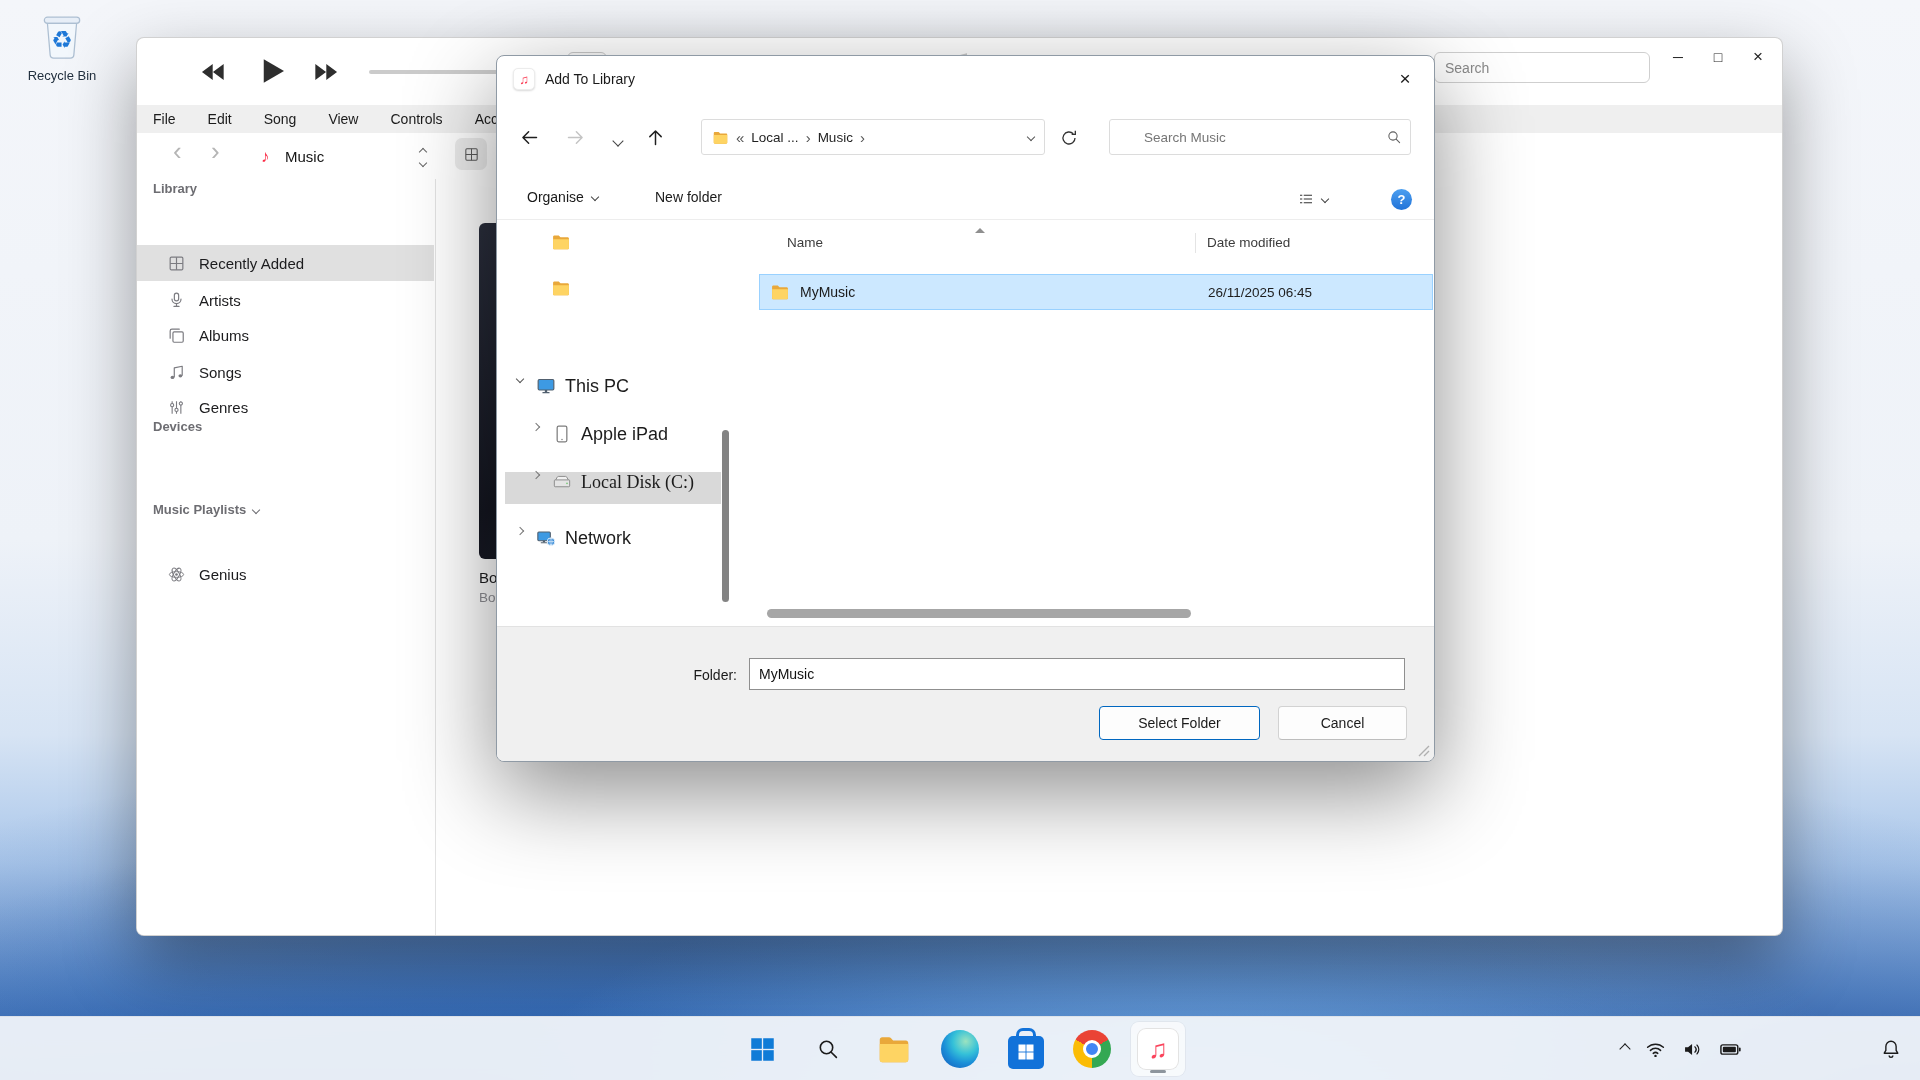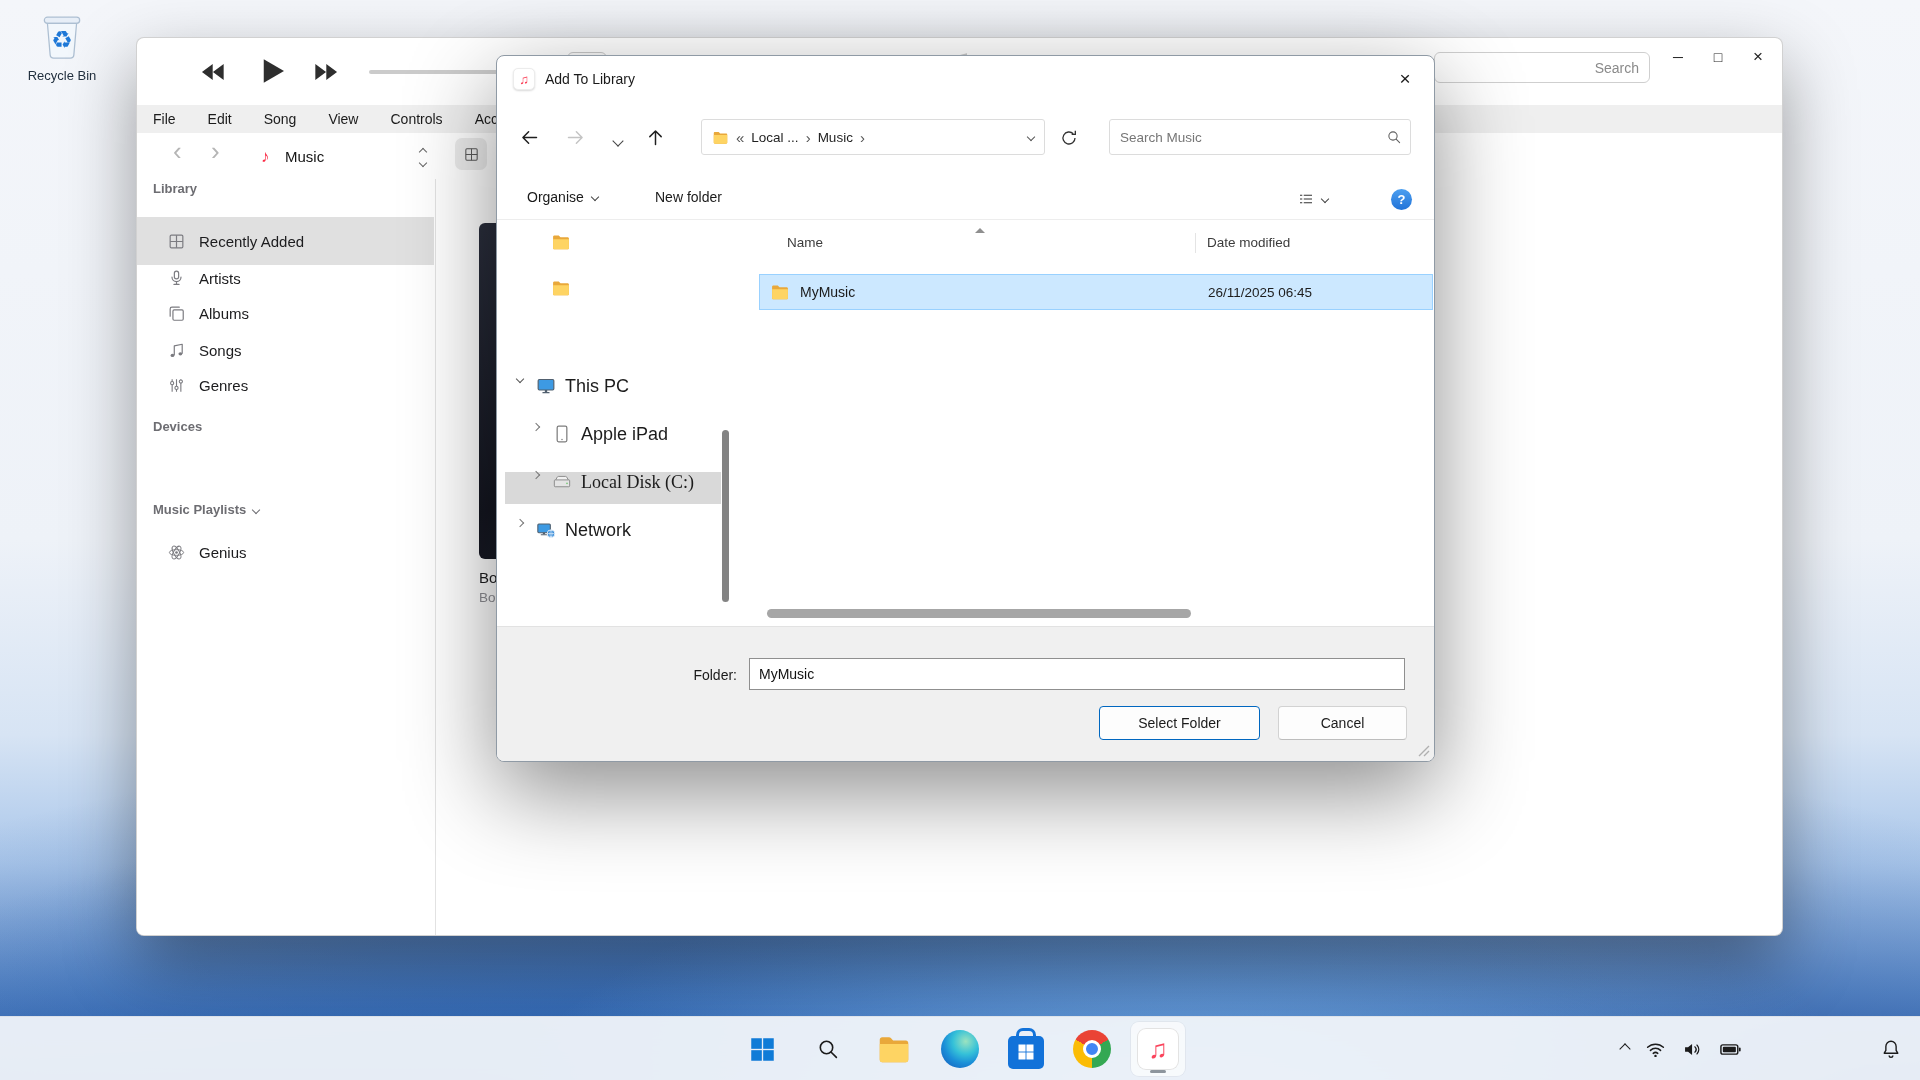--- a/index.html
+++ b/index.html
@@ -30,41 +30,41 @@
   
   .win { position:absolute; left:136px; top:37px; width:1647px; height:899px; background:#fff;
          border-radius:8px; border:1px solid rgba(0,0,0,.18); box-shadow:0 28px 70px rgba(0,0,0,.38);
          overflow:hidden; z-index:10; }
   .tbtn { position:absolute; color:#2e2e2e; background:none; border:none; }
   .vol { position:absolute; left:232px; top:32px; width:200px; height:4px; background:#cbcbcb; border-radius:2px; }
   .lcd { position:absolute; left:430px; top:14px; width:40px; height:26px; border:1px solid #c9c9c9; border-radius:6px; background:#fbfbfb; }
   .cnote { position:absolute; left:814px; top:6px; font-size:26px; color:#c9c9c9; }
   .itsearch { position:absolute; left:1297px; top:14px; width:216px; height:31px; }
   .itsearch input { width:100%; height:100%; border:1px solid #cfcfcf; border-radius:6px; padding:0 10px;
-                    font:14px "Liberation Sans",sans-serif; color:#222; background:#fff;text-align:right; }
+                    font:14px "Liberation Sans",sans-serif; color:#222; background:#fff; }
   .itsearch input::placeholder { color:#8a8a8a; }
   .wctrl { position:absolute; right:10px; top:6px; display:flex; gap:12px; }
   .wbtn { width:28px; height:26px; display:grid; place-items:center; font-size:14px; color:#222; background:none; border:none; }
 
   .menubar { position:absolute; top:67px; left:0; right:0; height:28px; background:#efefef;
              display:flex; align-items:center; gap:32px; padding-left:16px; font-size:14px; color:#1b1b1b; }
   .menuitem { cursor:default; }
 
   .navback { position:absolute; left:36px; top:100px; font-size:26px; color:#b5b5b5; line-height:1; background:none; border:none; }
   .navfwd  { position:absolute; left:74px; top:100px; font-size:26px; color:#b5b5b5; line-height:1; background:none; border:none; }
   .selnote { position:absolute; left:124px; top:109px; font-size:17px; color:#fb2c46; }
   .sellabel{ position:absolute; left:148px; top:110px; font-size:15px; color:#141414; }
   .selchevs{ position:absolute; left:283px; top:111px; display:flex; flex-direction:column; gap:5px; }
   .gridbtn { position:absolute; left:318px; top:100px; width:32px; height:32px; border-radius:7px; background:#ececec;
              display:grid; place-items:center; color:#5a5a5a; border:none; }
 
   .sidebar { position:absolute; left:0; top:141px; bottom:0; width:299px; border-right:1px solid #e2e2e2; background:#fff; }
   .shead { position:absolute; left:16px; font-size:13px; font-weight:bold; color:#6d6d72; display:flex; align-items:center; gap:7px; }
-  .srow { position:absolute; left:0; right:1px; height:48px; display:flex; align-items:center; gap:13px;
-          padding-left:30px; font-size:15px; color:#1c1c1e; }
+  .srow { position:absolute; left:0; right:1px; height:36px; display:flex; align-items:center; gap:13px;
+          padding-left:30px; font-size:15px; color:#1c1c1e;margin-top:28px; }
   .srow .sic { color:#7b7b80; }
   .srow.sel { background:#e0e0e0; }
   .srow-ipad { padding-left:12px; gap:9px; }
 
   .album { position:absolute; left:342px; top:185px; width:336px; }
   .album-art { width:336px; height:336px; border-radius:6px;
                background:linear-gradient(150deg,#2b2f3d 0%,#141620 55%,#232633 100%); }
   .album-t { margin-top:10px; font-size:15px; color:#1d1d1f; }
   .album-s { margin-top:4px; font-size:13.5px; color:#8e8e93; }
 
@@ -81,21 +81,21 @@
 
   .dnav { position:absolute; top:58px; left:0; right:0; height:46px; }
   .nbtn { position:absolute; top:12px; width:22px; height:22px; background:none; border:none; color:#1f1f1f; padding:0; }
   .nbtn.dis { color:#c4c4c4; }
   .crumbbar { position:absolute; left:204px; top:5px; width:344px; height:36px; border:1px solid #dcdcdc;
               border-radius:3px; display:flex; align-items:center; gap:7px; padding:0 10px; background:#fff; }
   .crumb { font-size:13.5px; color:#1f1f1f; }
   .csep { font-size:15px; color:#555; line-height:1; }
   .cspacer { flex:1; }
   .refbtn { position:absolute; left:562px; top:13px; width:22px; height:22px; color:#333; background:none; border:none; padding:0; }
-  .dsearch { position:absolute; left:612px; top:5px; width:302px; height:36px; border:1px solid #dcdcdc; border-radius:3px; background:#fff; }
+  .dsearch { position:absolute; left:612px; top:5px; width:302px; height:36px; border:1px solid #dcdcdc; border-radius:3px; background:#fff;padding-left:24px; }
   .dsearch input { width:100%; height:100%; border:none; outline:none; padding:0 34px 0 10px;
                    font:13.5px "Liberation Sans",sans-serif; color:#333; background:transparent; }
   .dsearch input::placeholder { color:#767676; }
   .dsearch .mag { position:absolute; right:8px; top:9px; color:#5f5f5f; }
 
   .dcmd { position:absolute; top:124px; left:0; right:0; height:40px; border-bottom:1px solid #ededed; }
   .organise { position:absolute; left:30px; top:9px; display:flex; align-items:center; gap:8px; font-size:14px; background:none; border:none; color:#1a1a1a; }
   .newfolder { position:absolute; left:158px; top:9px; font-size:14px; background:none; border:none; color:#1a1a1a; }
   .viewbtn { position:absolute; left:800px; top:10px; display:flex; align-items:center; gap:7px; color:#333; background:none; border:none; }
   .helpbtn { position:absolute; left:894px; top:9px; width:21px; height:21px; border-radius:50%;
@@ -515,21 +515,21 @@
         </div>
         <div class="trow pad1 hl" style="top:246px;font-family:Liberation Serif, serif;">
           <span class="tchev">
               <i class="chev r sm" style="border-color:#777;"></i>
             </span>
           <svg class="ic" width="20" height="20">
               <use href="#i-disk"></use>
             </svg>
           <span>Local Disk (C:)</span>
         </div>
-        <div class="trow pad0" style="top:294px;">
+        <div class="trow pad0" style="top:302px;">
           <span class="tchev">
               <i class="chev r sm" style="border-color:#777;"></i>
             </span>
           <svg class="ic" width="20" height="20">
               <use href="#i-network"></use>
             </svg>
           <span>Network</span>
         </div>
       </div>
 

